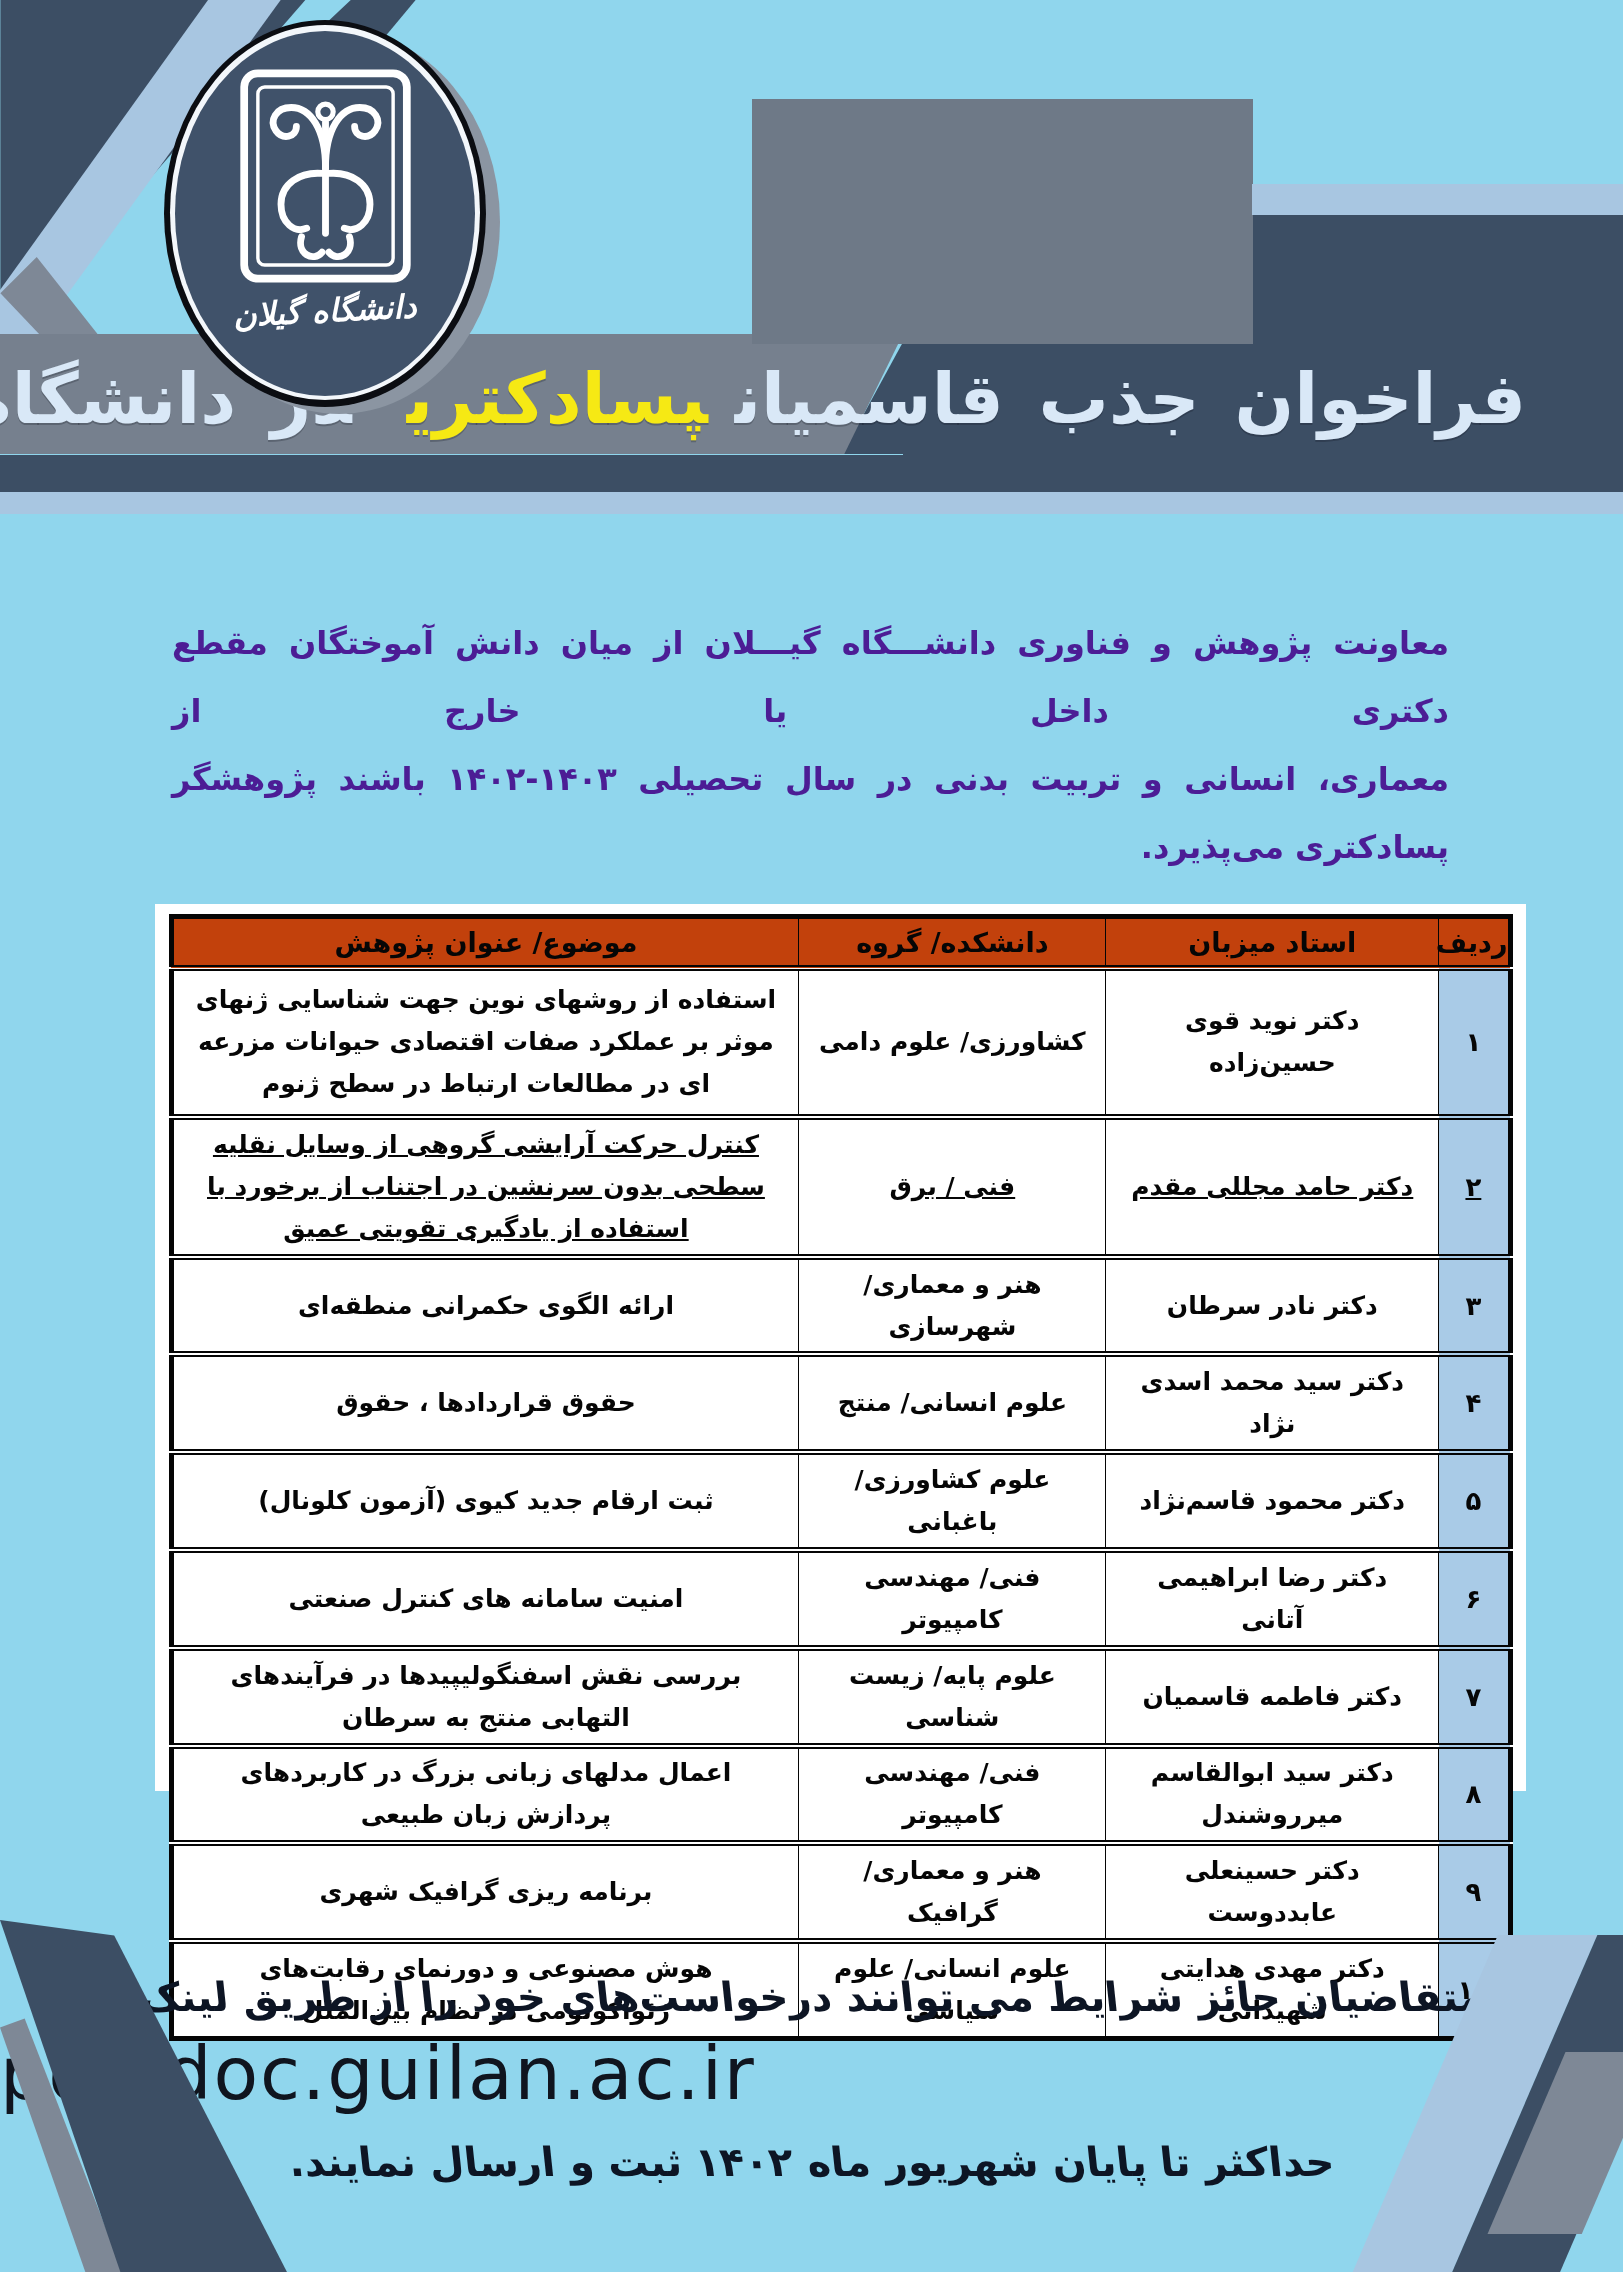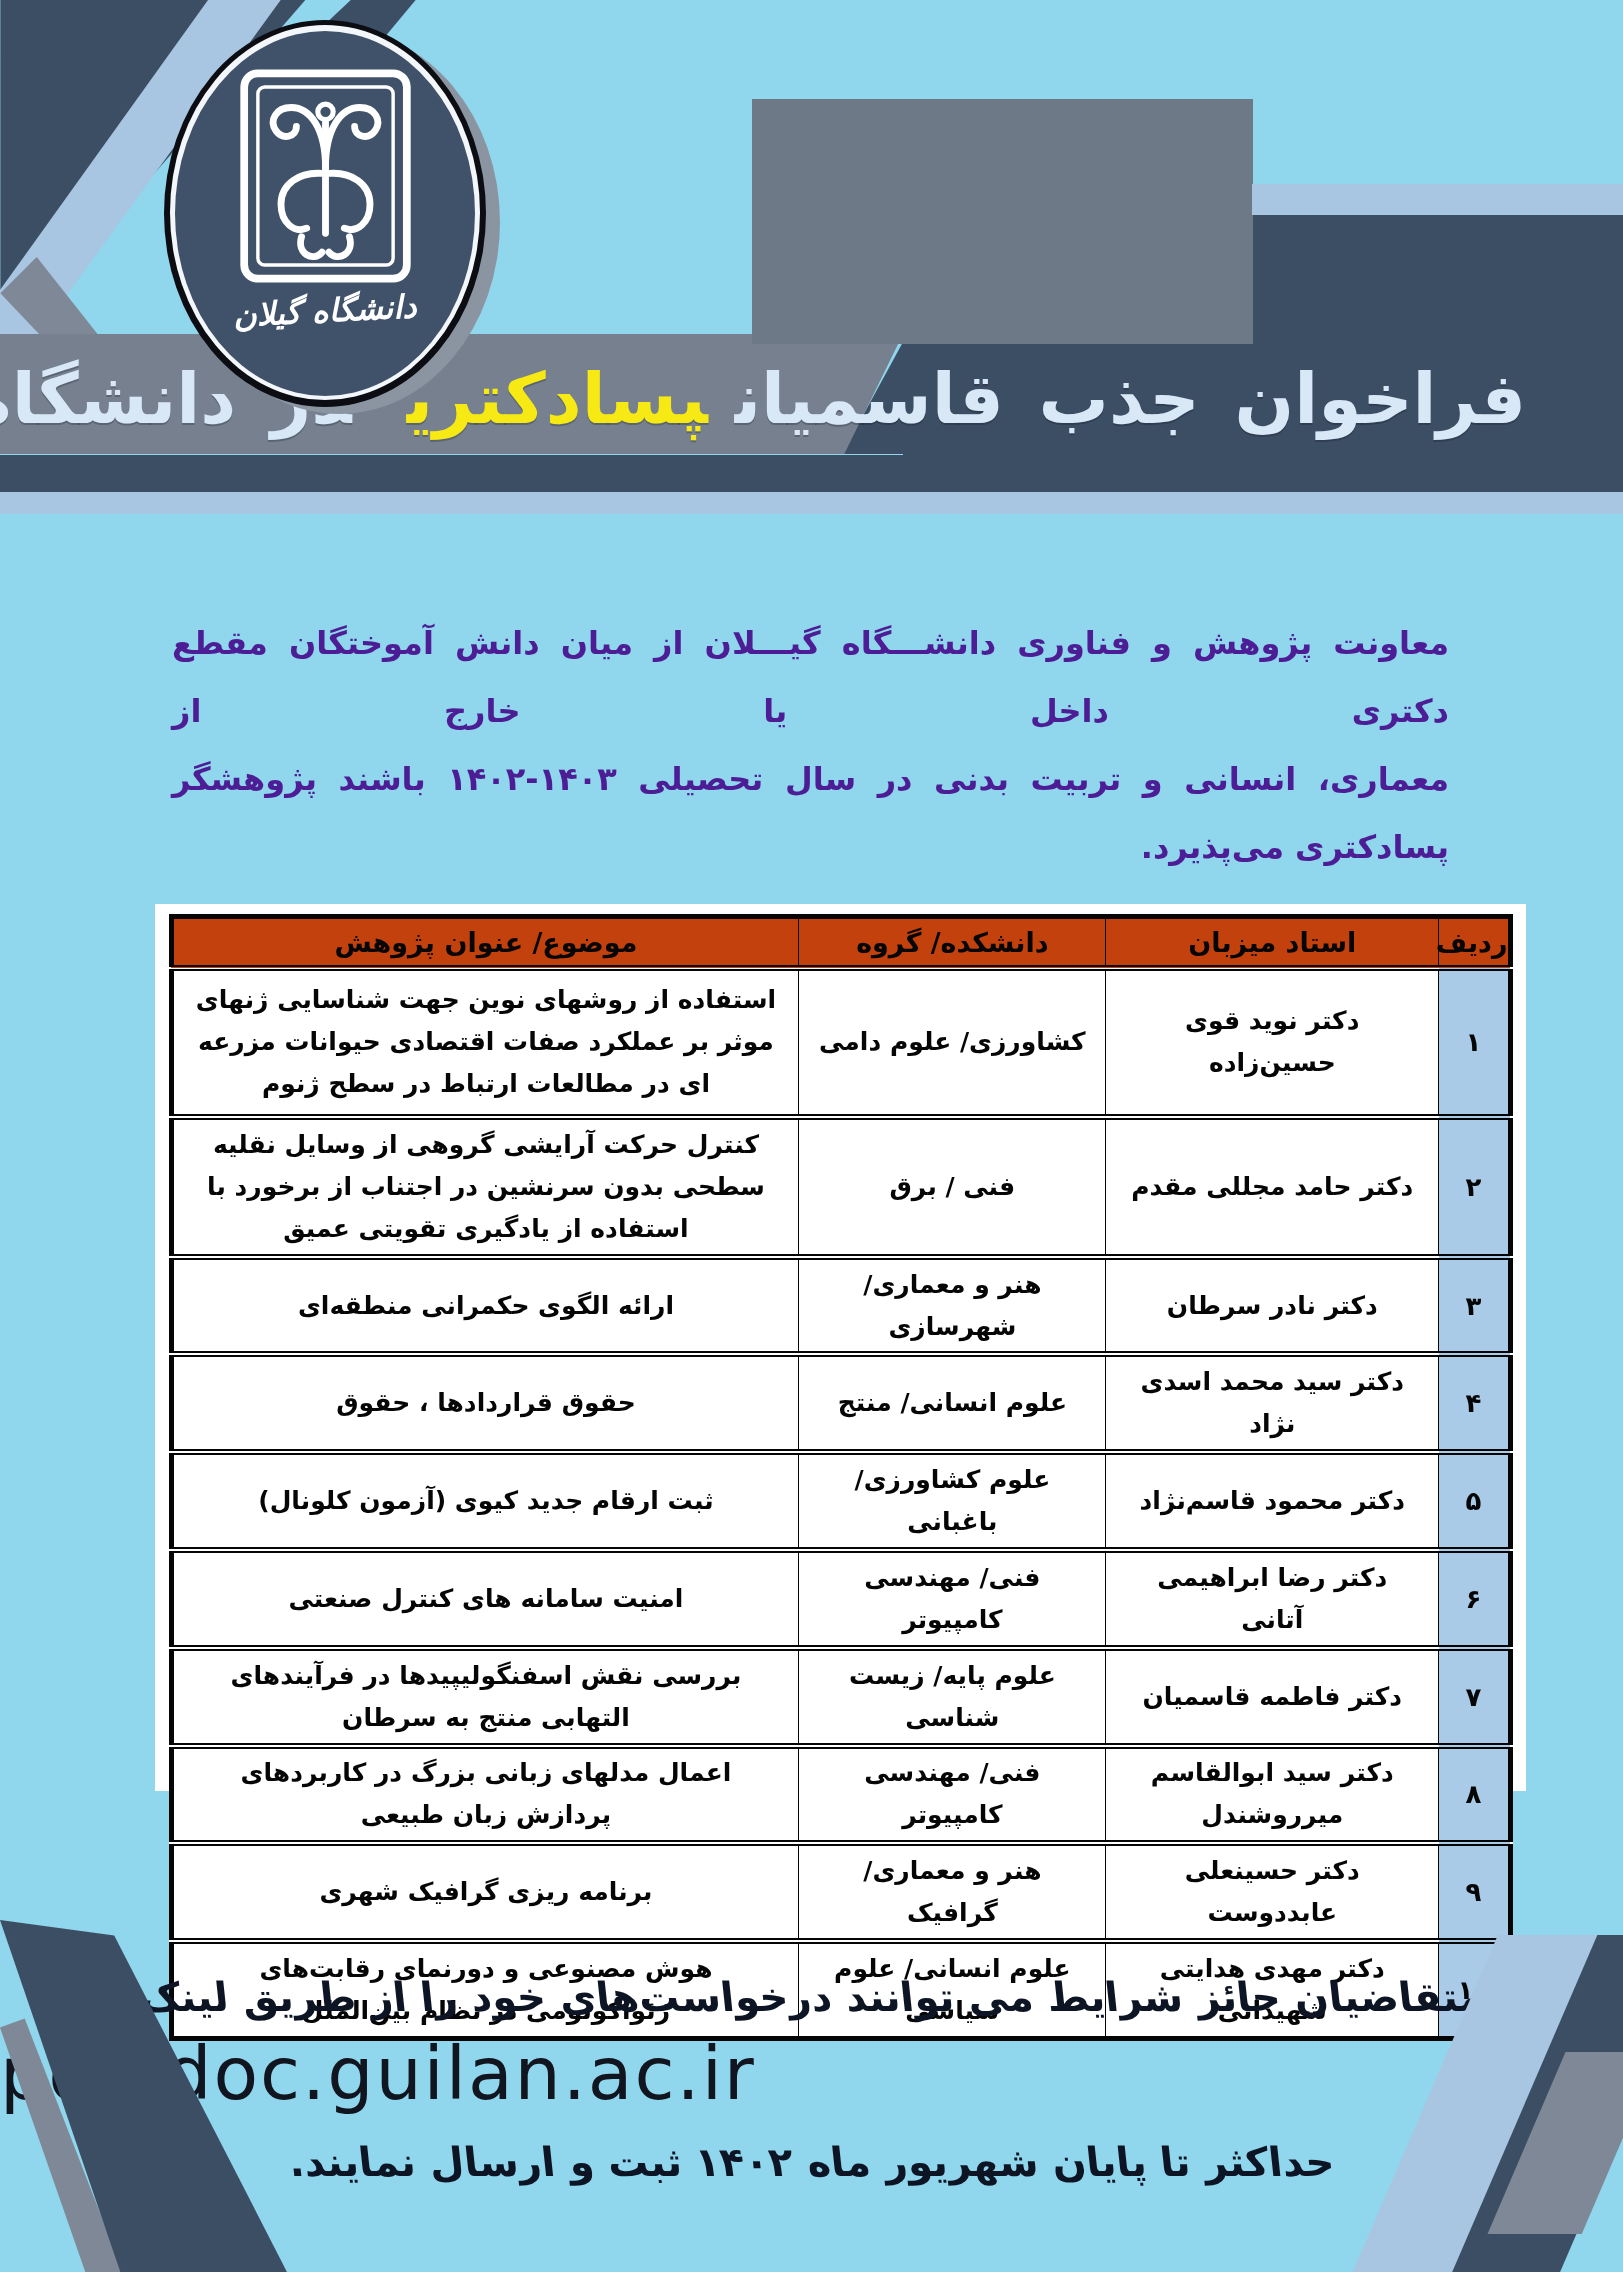--- a/index.html
+++ b/index.html
@@ -51,21 +51,21 @@
   .table-card { position:absolute; left:155px; top:904px; width:1371px; height:887px; background:#ffffff; }
   table.grid { direction:rtl; border-collapse:collapse; width:1344px; margin:10.4px auto 0 auto;
                table-layout:fixed; background:#ffffff; border:5.2px solid #050505; }
   table.grid th, table.grid td { border-left:1.9px solid #050505; border-right:1.9px solid #050505;
                font-weight:bold; color:#060606; vertical-align:middle; }
   table.grid th { background:#c2410c; height:51px; font-size:27px; }
   table.grid td { font-size:25px; text-align:center; padding:3.9px 17px; line-height:42px; }
   table.grid td.rownum { background:#a9cbe7; font-size:26px; padding:0; }
   table.grid tbody tr td { border-top:6.5px double #050505; }
   tr.r1  td { height:149px; }
-  tr.r2  td { height:125px; }
+  tr.r2  td { height:125px;text-decoration:underline; }
   tr.r3  td { height:68px; }
   tr.r4  td { height:56px;  }
   tr.r5  td { height:71px; }
   tr.r6  td { height:69px; }
   tr.r7  td { height:69px; }
   tr.r8  td { height:69px; }
   tr.r9  td { height:68px; }
   tr.r10 td { height:69px; }
 
   

